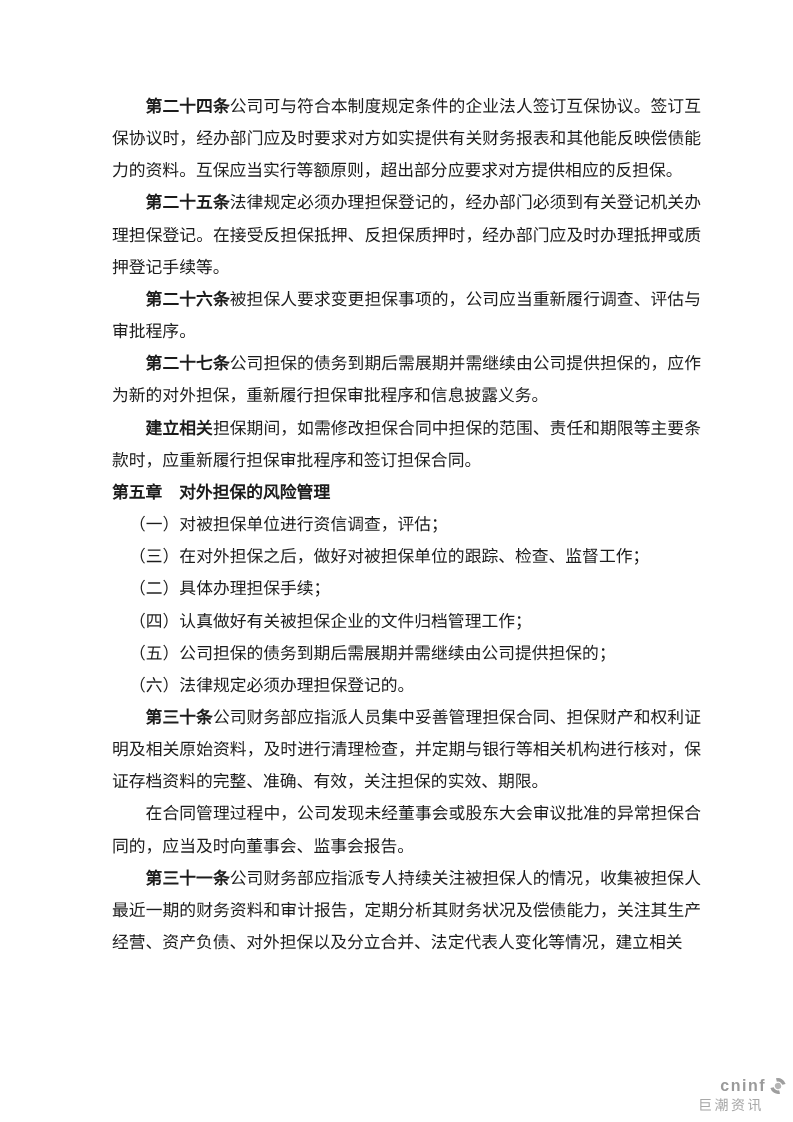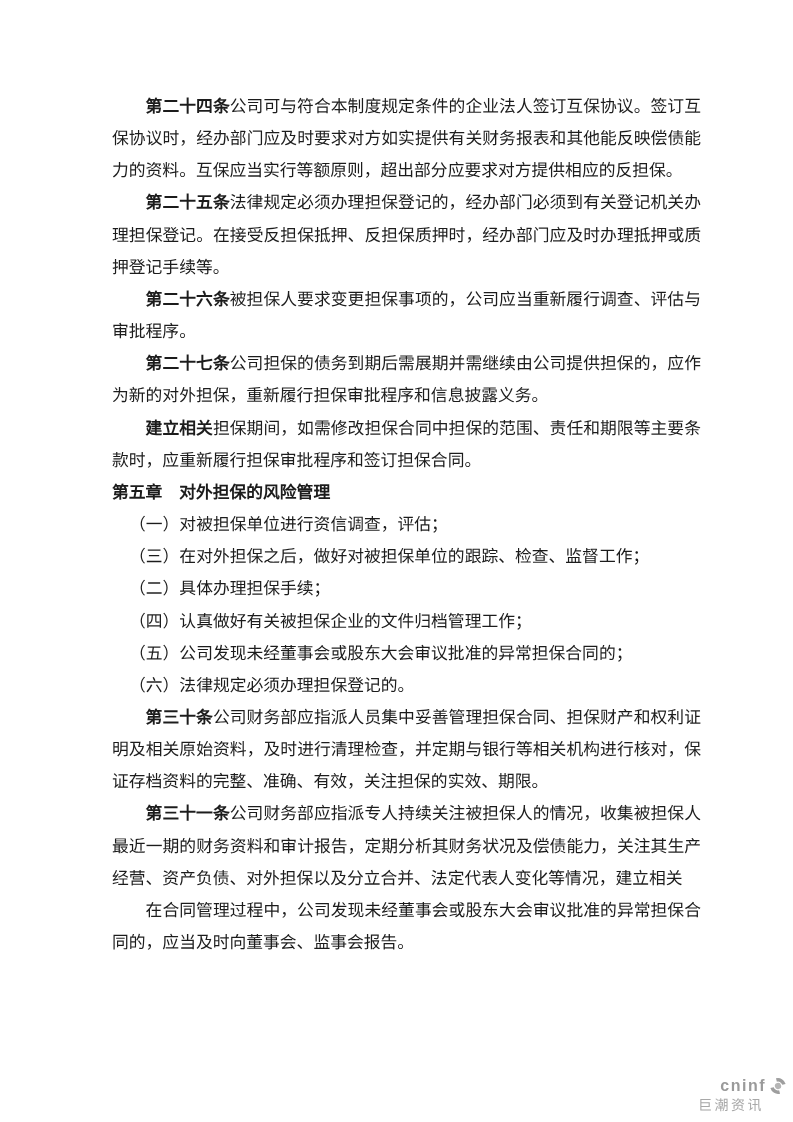--- a/index.html
+++ b/index.html
@@ -81,25 +81,25 @@
     <p class="indent"><span class="num">第二十四条</span><span>公司可与符合本制度规定条件的企业法人签订互保协议。签订互保协议时，经办部门应及时要求对方如实提供有关财务报表和其他能反映偿债能力的资料。互保应当实行等额原则，超出部分应要求对方提供相应的反担保。</span></p>
     <p class="indent"><span class="num">第二十五条</span><span>法律规定必须办理担保登记的，经办部门必须到有关登记机关办理担保登记。在接受反担保抵押、反担保质押时，经办部门应及时办理抵押或质押登记手续等。</span></p>
     <p class="indent"><span class="num">第二十六条</span><span>被担保人要求变更担保事项的，公司应当重新履行调查、评估与审批程序。</span></p>
     <p class="indent"><span class="num">第二十七条</span><span>公司担保的债务到期后需展期并需继续由公司提供担保的，应作为新的对外担保，重新履行担保审批程序和信息披露义务。</span></p>
     <p class="indent"><span class="num">建立相关</span><span>担保期间，如需修改担保合同中担保的范围、责任和期限等主要条款时，应重新履行担保审批程序和签订担保合同。</span></p>
     <p class="heading">第五章　对外担保的风险管理</p>
     <p class="list"><span>（一）对被担保单位进行资信调查，评估；</span></p>
     <p class="list"><span>（三）在对外担保之后，做好对被担保单位的跟踪、检查、监督工作；</span></p>
     <p class="list"><span>（二）具体办理担保手续；</span></p>
     <p class="list"><span>（四）认真做好有关被担保企业的文件归档管理工作；</span></p>
-    <p class="list"><span>（五）公司发现未经董事会或股东大会审议批准的异常担保合同的；</span></p>
+    <p class="list"><span>（五）公司担保的债务到期后需展期并需继续由公司提供担保的；</span></p>
     <p class="list"><span>（六）法律规定必须办理担保登记的。</span></p>
     <p class="indent"><span class="num">第三十条</span><span>公司财务部应指派人员集中妥善管理担保合同、担保财产和权利证明及相关原始资料，及时进行清理检查，并定期与银行等相关机构进行核对，保证存档资料的完整、准确、有效，关注担保的实效、期限。</span></p>
+    <p class="indent"><span>在合同管理过程中，公司发现未经董事会或股东大会审议批准的异常担保合同的，应当及时向董事会、监事会报告。</span></p>
     <p class="indent"><span class="num">第三十一条</span><span>公司财务部应指派专人持续关注被担保人的情况，收集被担保人最近一期的财务资料和审计报告，定期分析其财务状况及偿债能力，关注其生产经营、资产负债、对外担保以及分立合并、法定代表人变化等情况，建立相关</span></p>
-    <p class="indent"><span>在合同管理过程中，公司发现未经董事会或股东大会审议批准的异常担保合同的，应当及时向董事会、监事会报告。</span></p>
   </main>
 
 <div class="logo">
   <div class="logo-row">
     <span class="logo-cninf">cninf</span>
     <svg class="swirl" viewBox="0 0 24 24" aria-hidden="true">
       <path d="M12 2.5a9.5 9.5 0 0 1 9.5 9.5h-4.2A5.3 5.3 0 0 0 12 6.7z" fill="#9e9e9e"></path>
       <path d="M12 21.5A9.5 9.5 0 0 1 2.5 12h4.2a5.3 5.3 0 0 0 5.3 5.3z" fill="#9e9e9e"></path>
       <path d="M12 8.2a3.8 3.8 0 1 1 0 7.6 3.8 3.8 0 0 1 0-7.6z" fill="#b5b5b5"></path>
     </svg>

